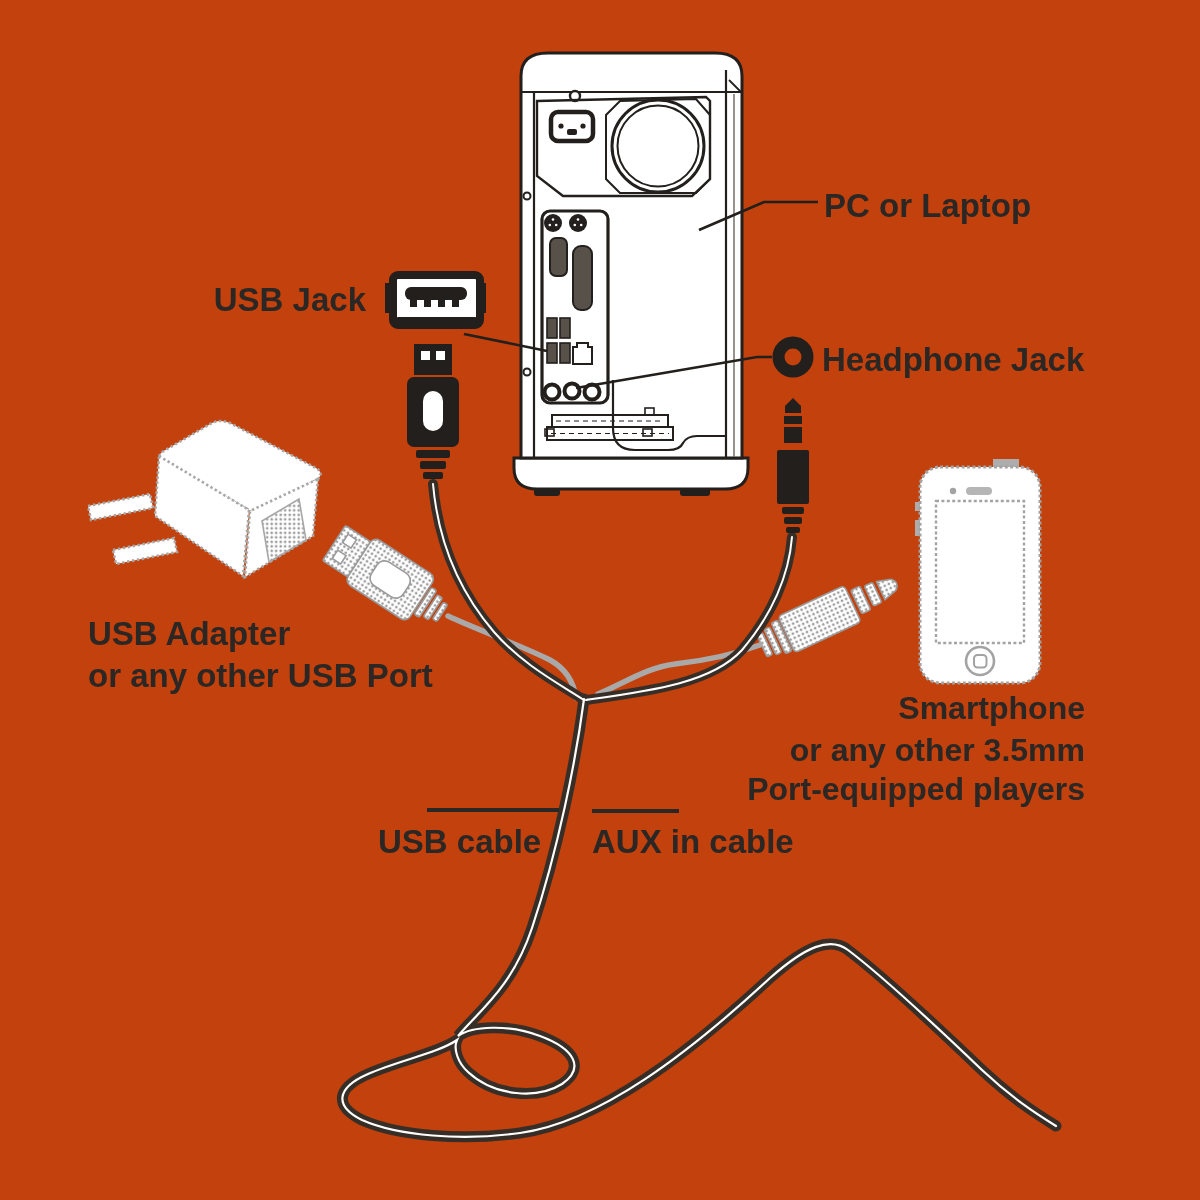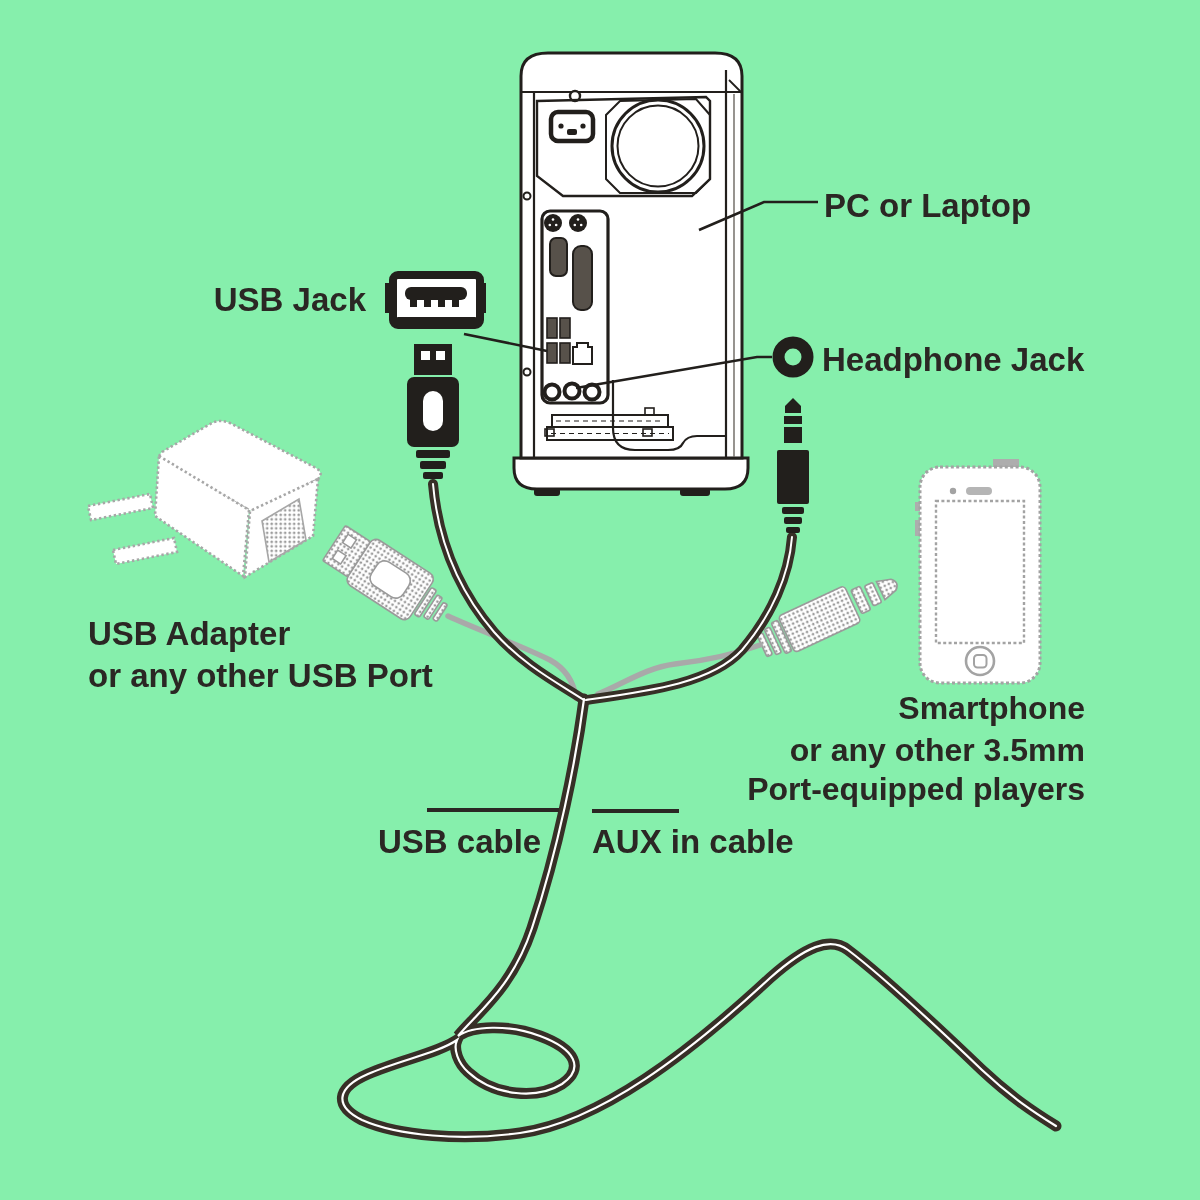--- a/index.html
+++ b/index.html
@@ -1,16 +1,16 @@
 <!DOCTYPE html>
 <html><head>
 <meta charset="utf-8">
 <style>
   html,body{margin:0;padding:0;background:#ffffff;}
-  .stage{position:relative;width:1200px;height:1200px;background:#86efac;overflow:hidden;
+  .stage{position:relative;width:1200px;height:1200px;background:#c2410c;overflow:hidden;
          font-family:"Liberation Sans",sans-serif;}
   svg{position:absolute;left:0;top:0;}
   text{font-family:"Liberation Sans",sans-serif;font-weight:bold;fill:#2b2724;}
   .lbl{font-size:33px;}
   .lbl-sm{font-size:32px;}
 </style>
 </head>
 <body>
 
 <div class="stage">

